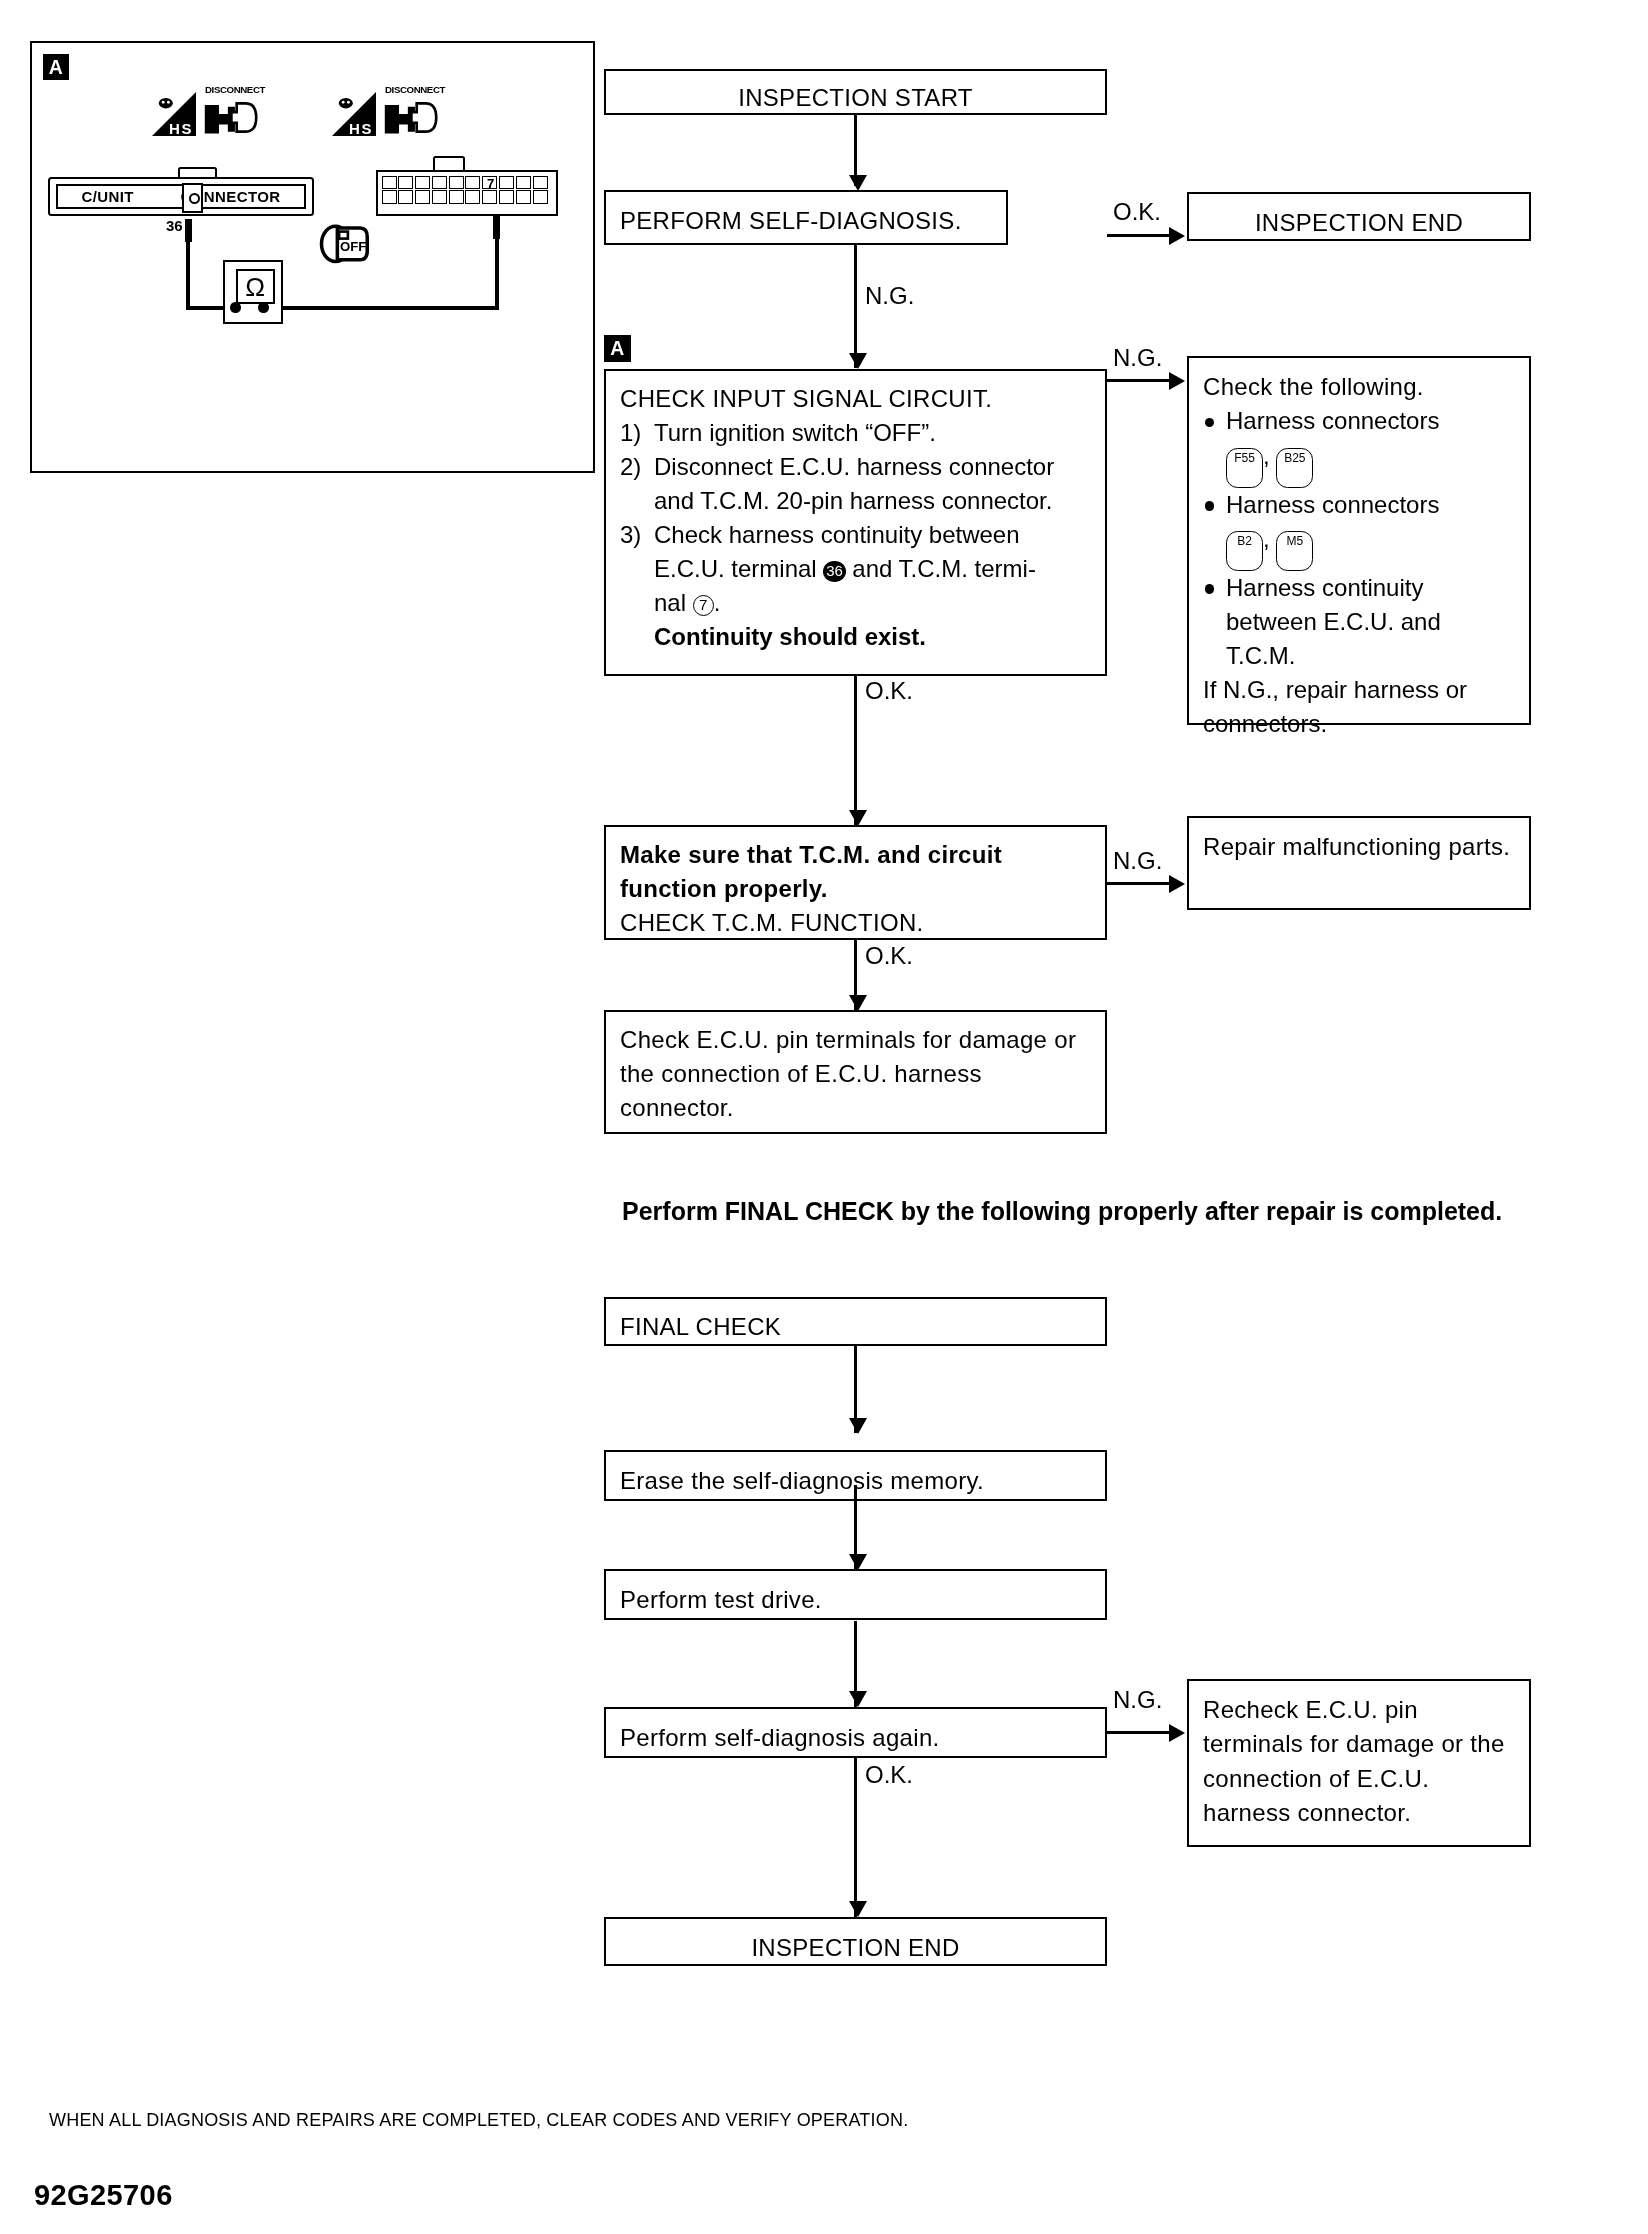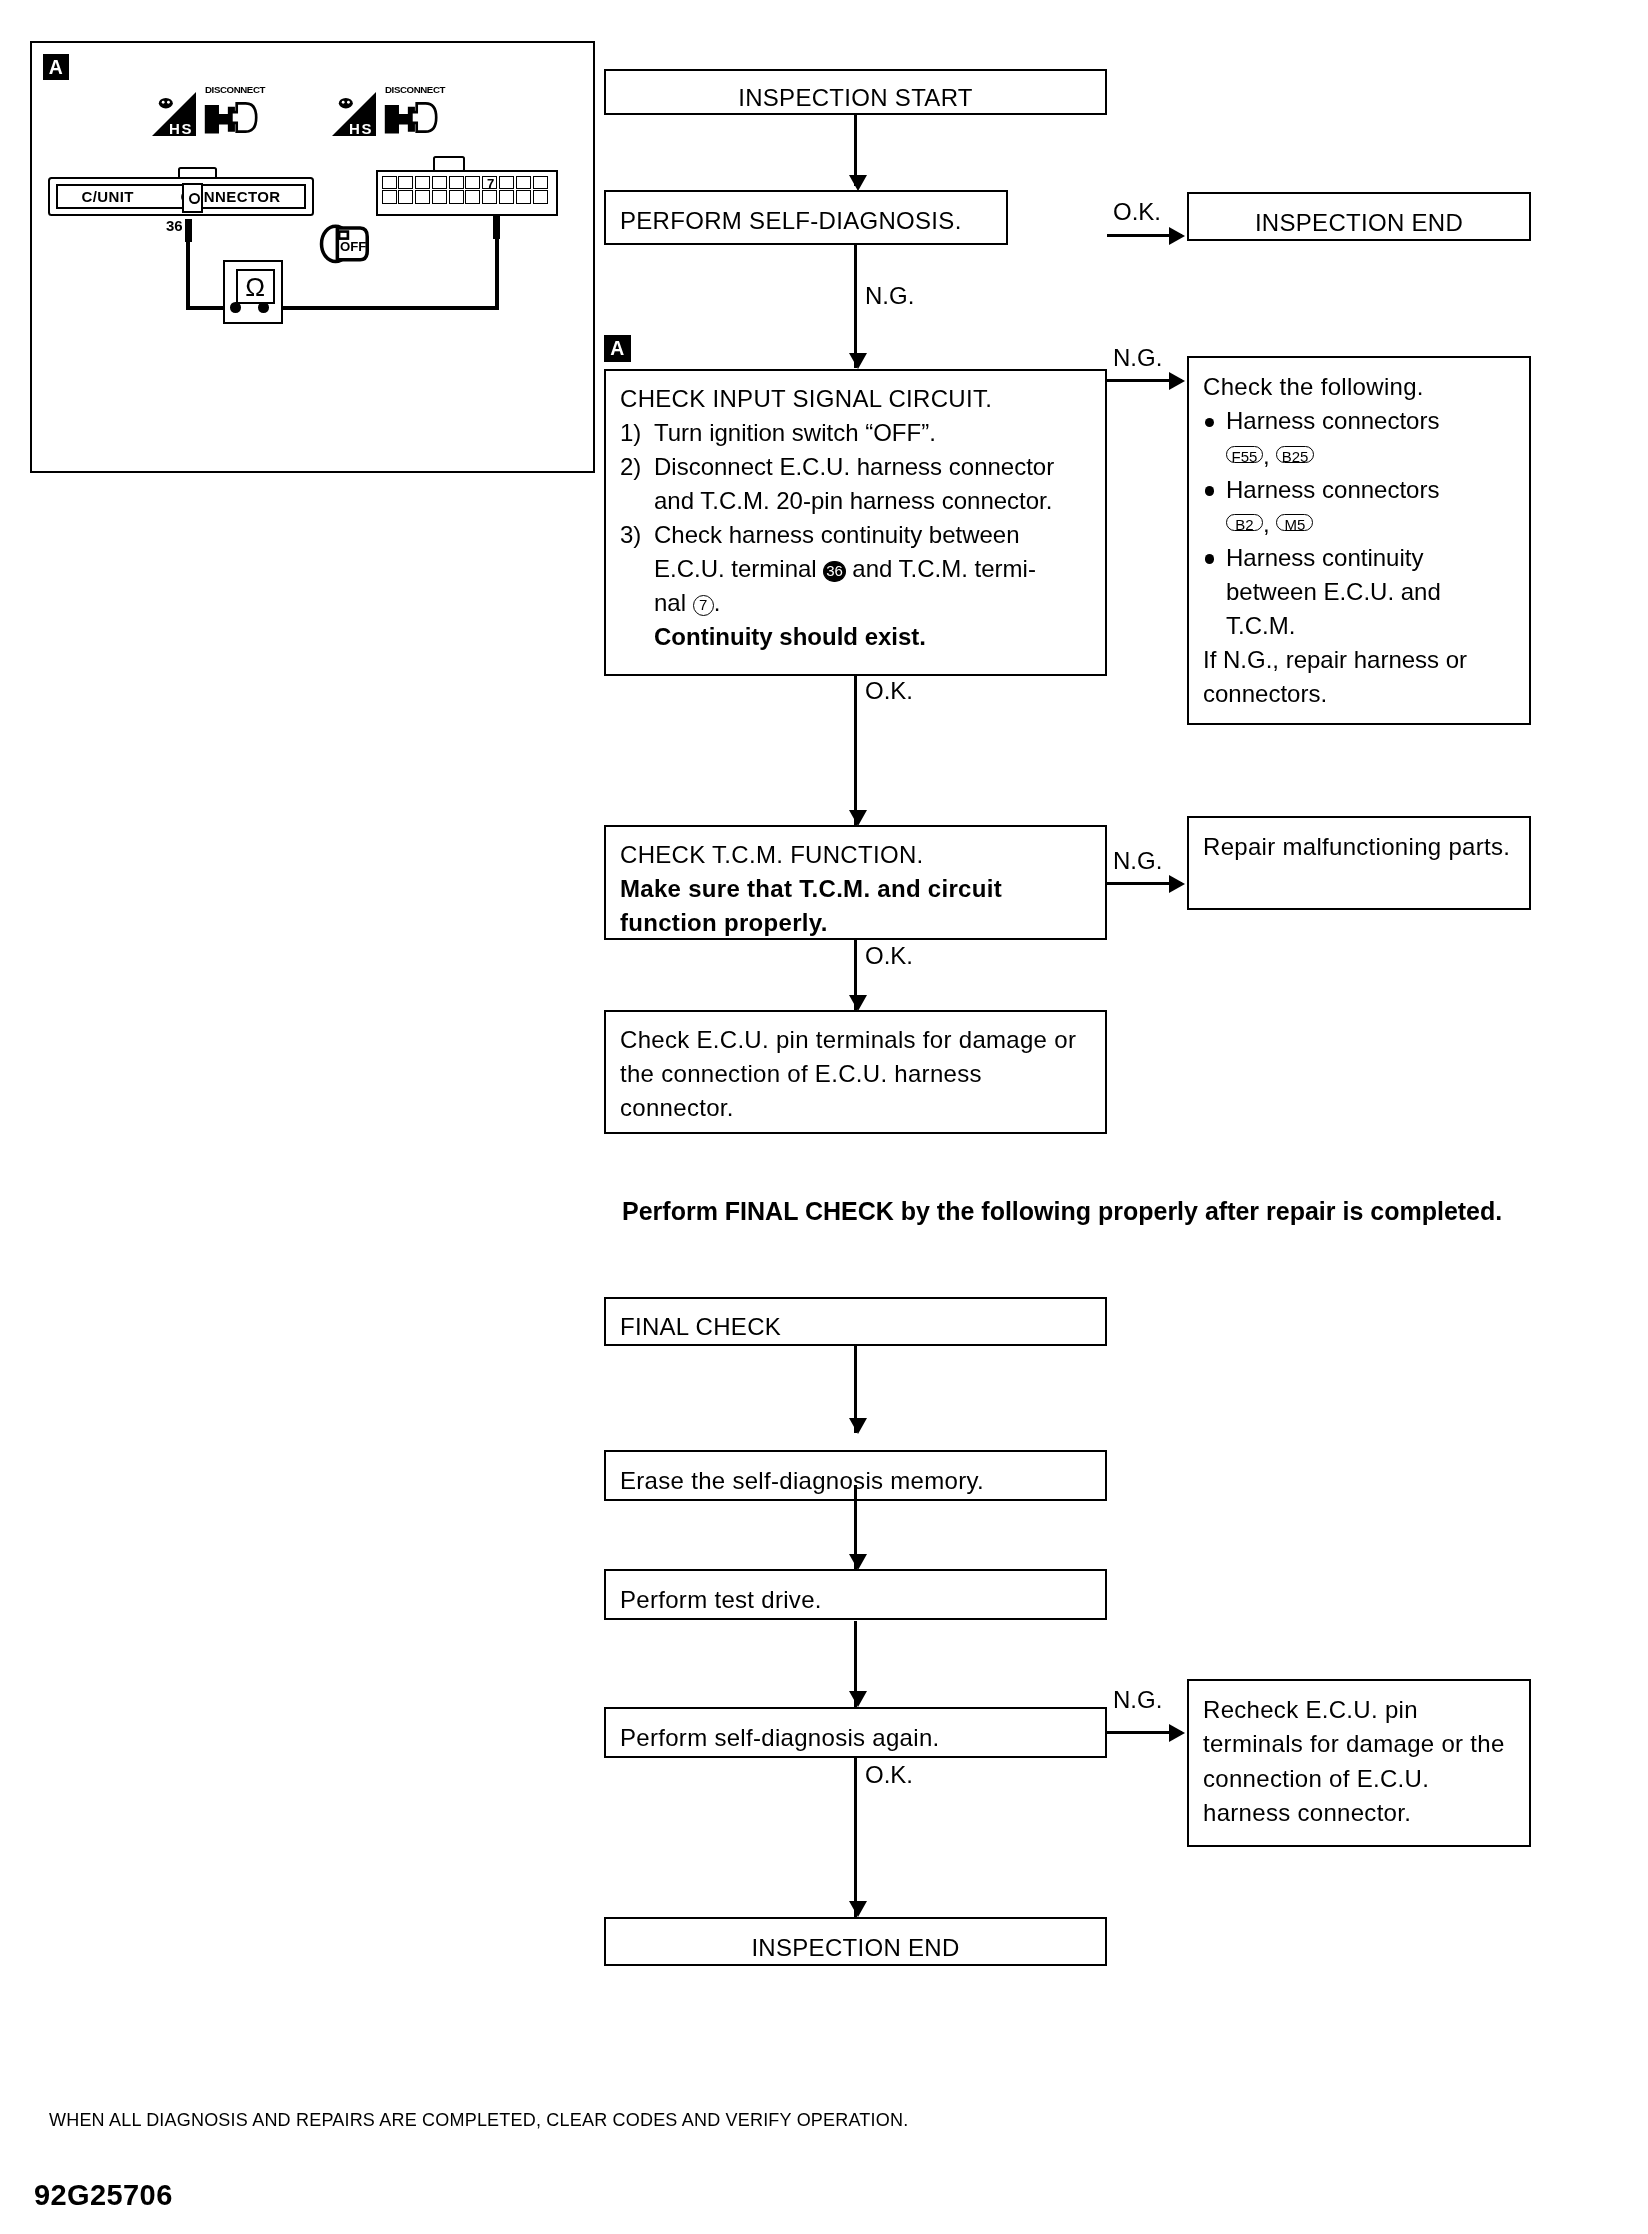--- a/index.html
+++ b/index.html
@@ -266,25 +266,25 @@
     box-sizing: border-box;
   }
   .circnum.filled {
     background: #000;
     color: #fff;
     border-color: #000;
   }
   .conncode {
     display: inline-block;
     min-width: 37px;
-    height: 17px;
+    height: 40px;
     border: 1.8px solid #000;
     border-radius: 11.5px;
     text-align: center;
-    font-size: 15px;
+    font-size: 12px;
     line-height: 19.4px;
     padding: 0 4.4px;
     box-sizing: border-box;
     vertical-align: 1.8px;
   }
   ul.bul {
     list-style: none;
     margin: 0;
     padding: 0;
   }
@@ -496,22 +496,22 @@
       </li>
     </ul>
     <div>If N.G., repair harness or connectors.</div>
   </div>
 
   <div class="vline" style="left:854px; top:676px; height:150px;"></div>
   <div class="arrow-down" style="left:849px; top:810px;"></div>
   <div class="edge-label" style="left:865px; top:679px;">O.K.</div>
 
   <div class="box" style="left:604px; top:825px; width:503px; height:115px;">
+    <span class="ttl bold">Make sure that T.C.M. and circuit function properly.</span>
     <span class="ttl">CHECK T.C.M. FUNCTION.</span>
-    <span class="ttl bold">Make sure that T.C.M. and circuit function properly.</span>
   </div>
 
   <div class="hline" style="left:1107px; top:882px; width:75px;"></div>
   <div class="arrow-right" style="left:1169px; top:875px;"></div>
   <div class="edge-label" style="left:1113px; top:849px;">N.G.</div>
 
   <div class="box" style="left:1187px; top:816px; width:344px; height:94px; padding-top:12.4px;">
     <span class="ttl">Repair malfunctioning parts.</span>
   </div>
 

